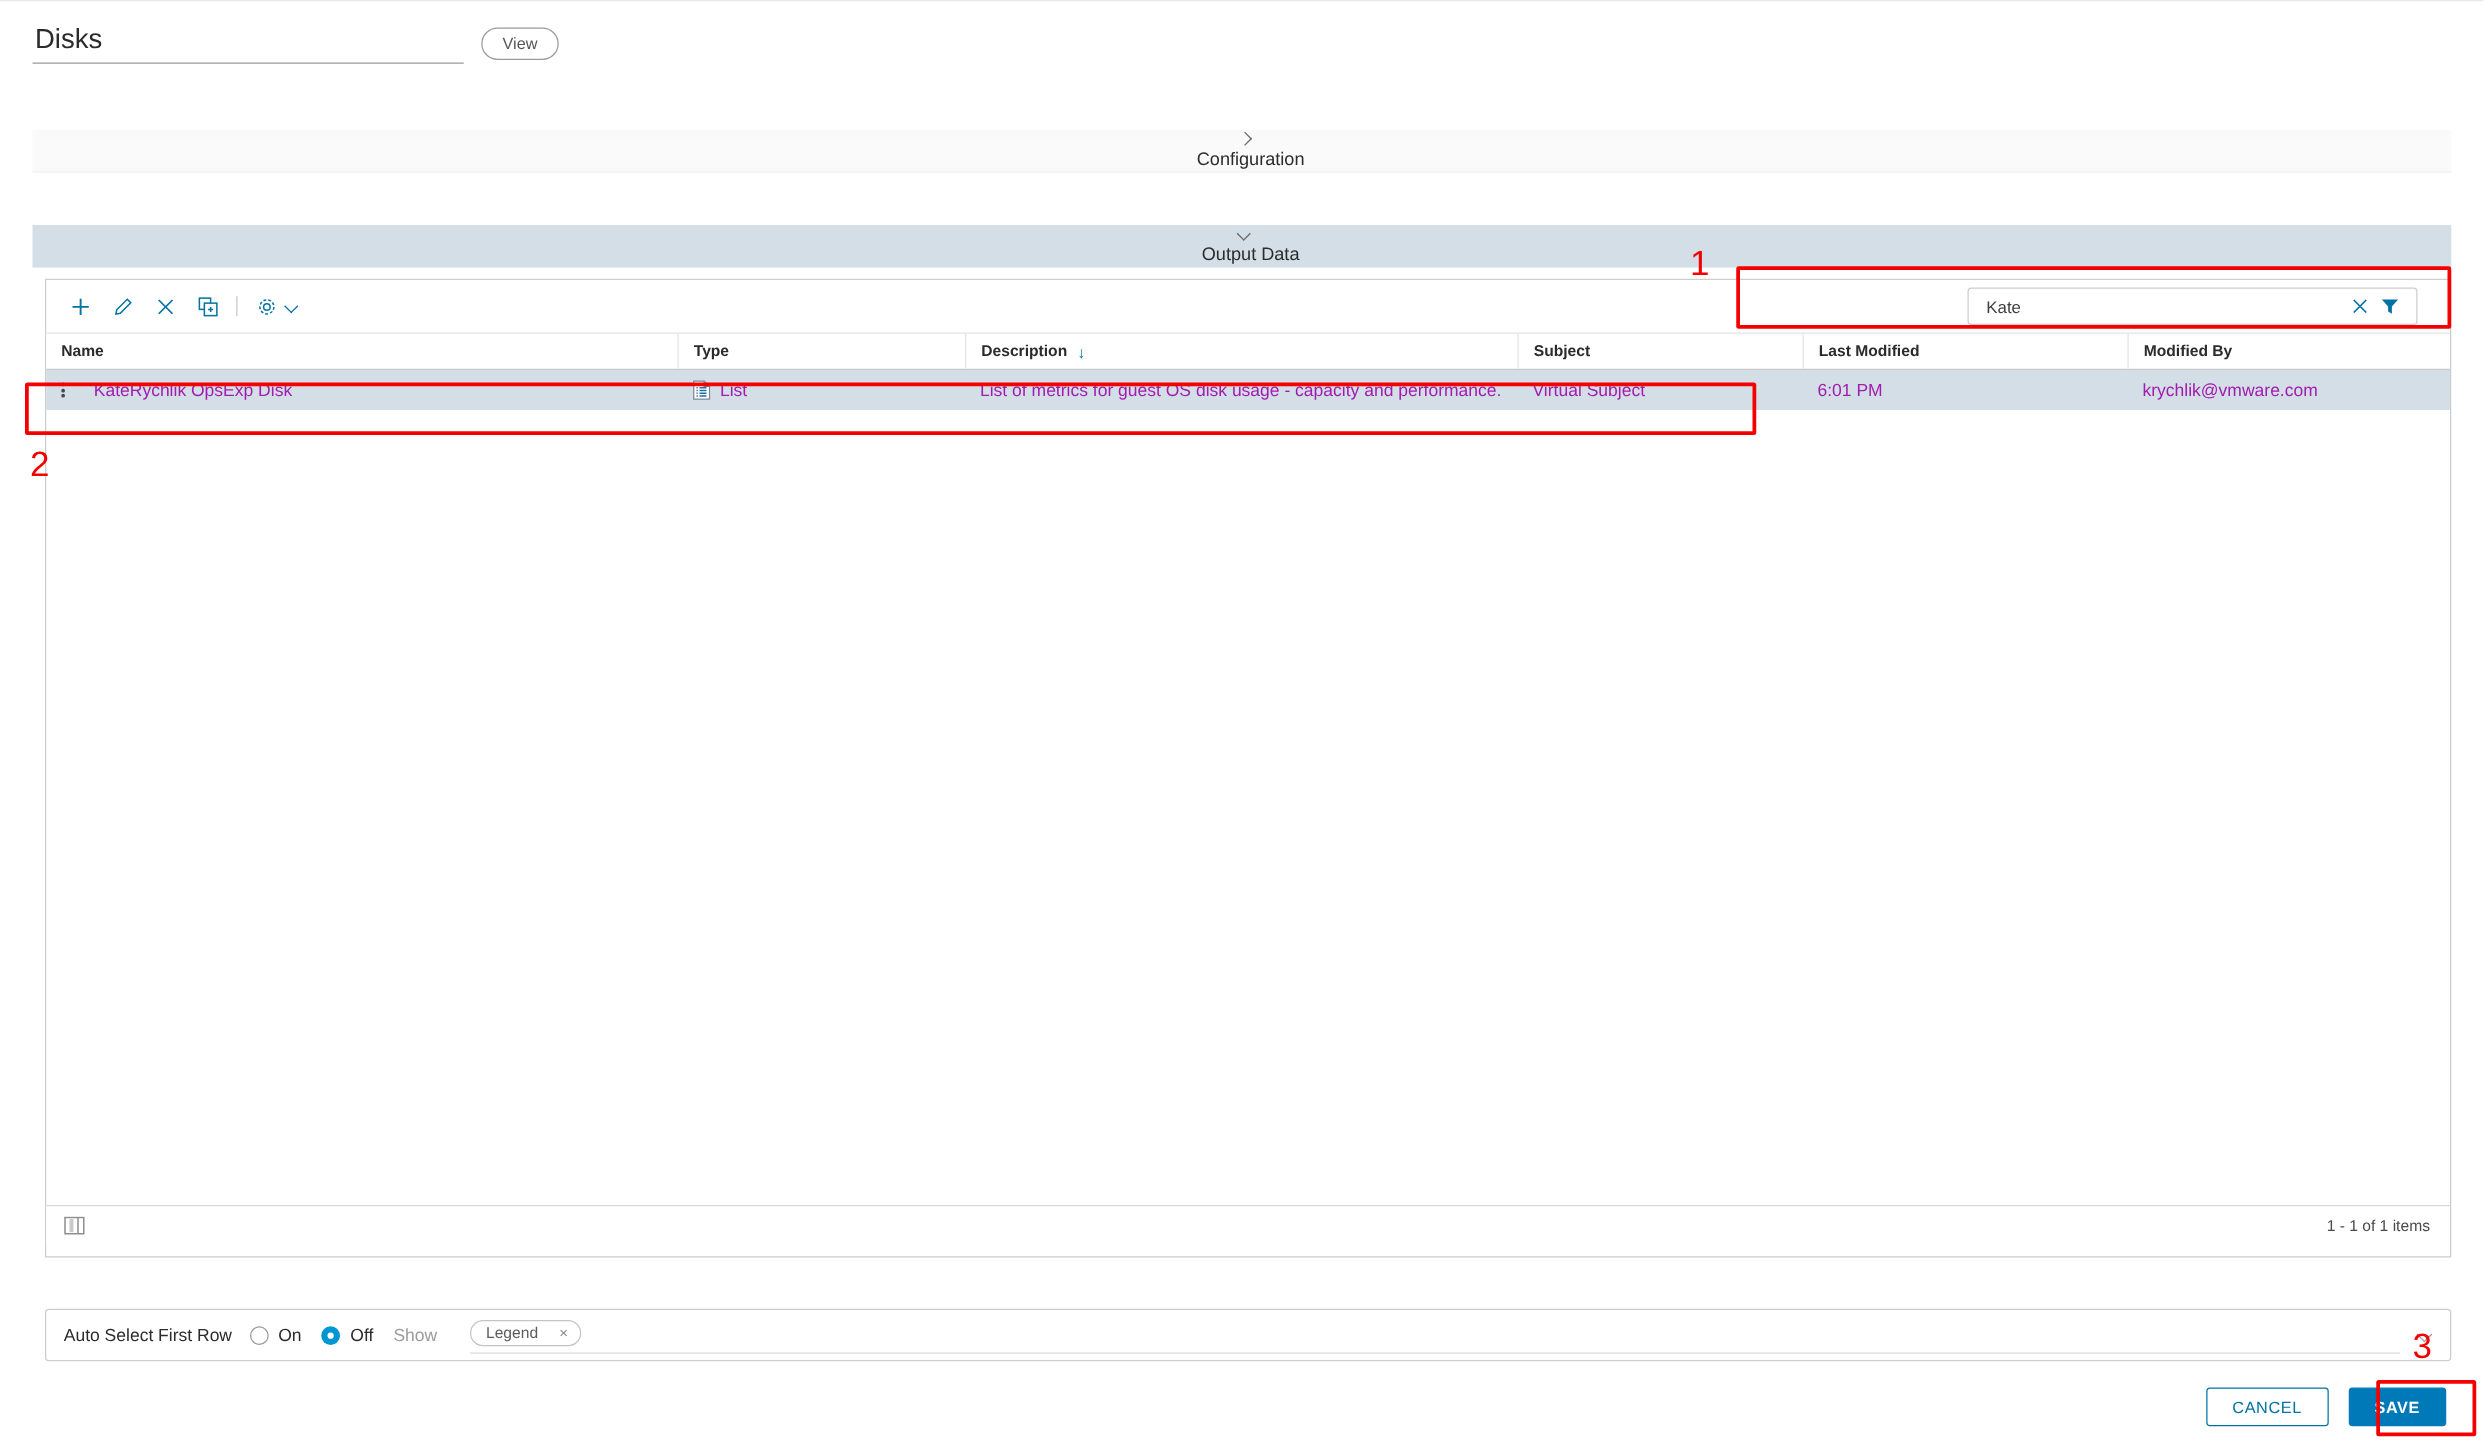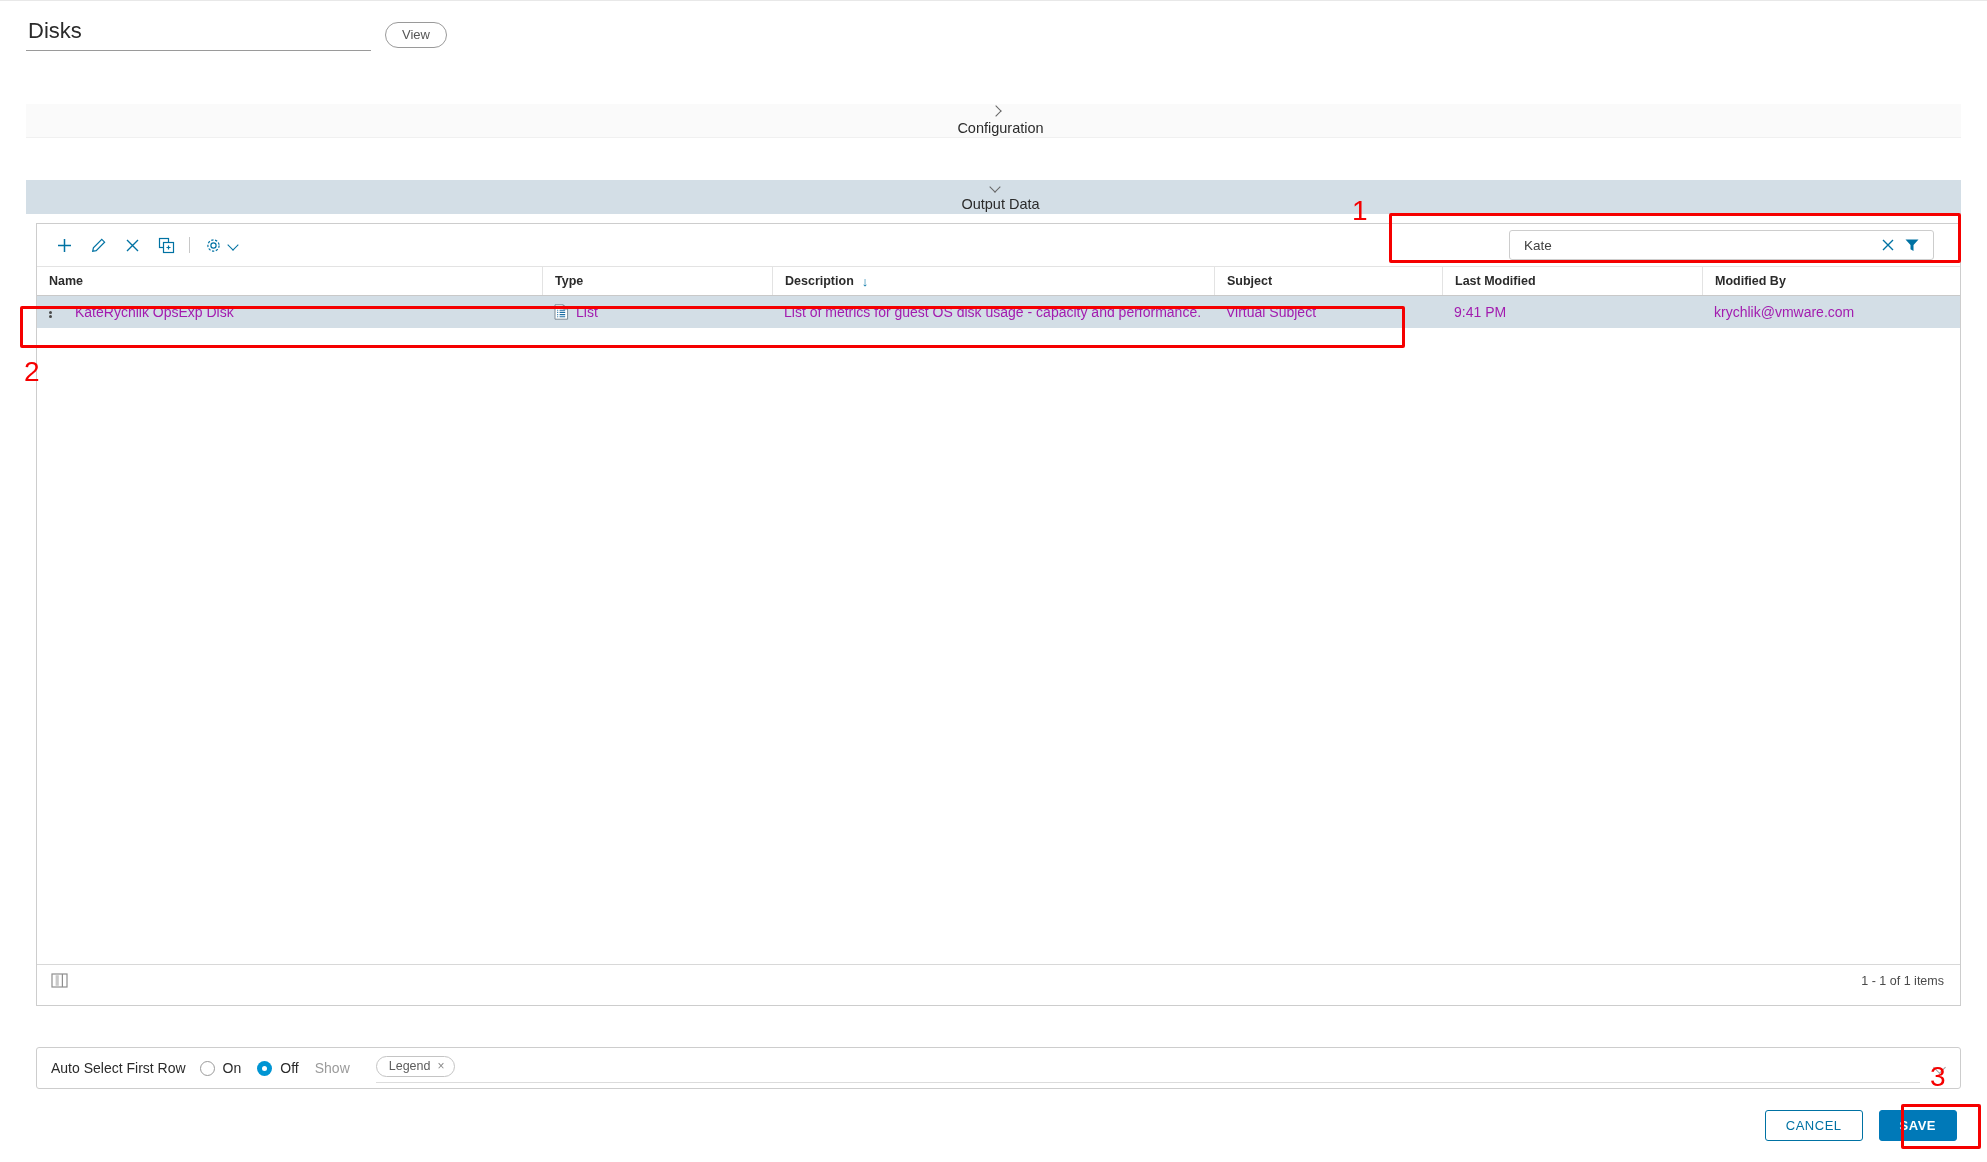--- a/index.html
+++ b/index.html
@@ -78,21 +78,21 @@
   .tb-caret::before {
     content: ""; position: absolute; left: 2px; top: 3px;
     width: 7px; height: 7px;
     border-right: 1.5px solid #0072a3; border-bottom: 1.5px solid #0072a3;
     transform: rotate(45deg);
   }
 
   
   .search-wrap {
     position: absolute; right: 26px; top: 6px;
-    width: 425px; height: 30px;
+    width: 360px; height: 30px;
     border: 1px solid #cdcdcd; border-radius: 3px;
     display: flex; align-items: center; padding: 0 8px 0 12px;
     background: #fff;
   }
   .search-input {
     flex: 1; border: none; outline: none; font-size: 13.5px;
     color: #3f3f3f; font-family: "Liberation Sans", sans-serif;
     background: transparent;
   }
   .search-clear {
@@ -169,21 +169,21 @@
   }
   .radio-txt { font-size: 14px; color: #2b2b2b; }
   .show-label { font-size: 14px; color: #9b9b9b; margin-right: 26px; }
   .chips-area {
     flex: 1; display: flex; align-items: center;
     border-bottom: 1px solid #dcdcdc; height: 30px; padding-bottom: 2px;
   }
   .chip {
     border: 1px solid #c4c4c4; border-radius: 13px;
     padding: 2px 10px 3px 12px; font-size: 12.5px; color: #5c5c5c;
-    display: inline-flex; align-items: center; gap: 7px;
+    display: inline-flex; align-items: center; gap: 17px;
     background: #fff; cursor: pointer;
   }
   .chip .x { color: #8a8a8a; font-size: 12px; }
   .opts-caret {
     width: 20px; height: 20px; position: relative;
     margin-left: 10px; cursor: pointer; flex: none;
   }
   .opts-caret::before {
     content: ""; position: absolute; left: 5px; top: 5px;
     width: 8px; height: 8px;
@@ -321,21 +321,21 @@
             <svg width="15" height="16" viewBox="0 0 15 16">
               <path d="M1 .8h8.4L13.6 5v10.2H1z" fill="#fff" stroke="#7b8a96" stroke-width="1"></path>
               <path d="M9.3 1v4h4.2" fill="none" stroke="#7b8a96" stroke-width="1"></path>
               <path d="M3.2 6.2h1M5.6 6.2h5.6M3.2 8.4h1M5.6 8.4h5.6M3.2 10.6h1M5.6 10.6h5.6M3.2 12.8h1M5.6 12.8h5.6" stroke="#1c6ea4" stroke-width="1.1"></path>
             </svg>
           </span>
           <span>List</span>
         </div>
         <div class="cell" style="width:442px">List of metrics for guest OS disk usage - capacity and performance.</div>
         <div class="cell" style="width:228px">Virtual Subject</div>
-        <div class="cell" style="width:260px">9:41 PM</div>
+        <div class="cell" style="width:260px">6:01 PM</div>
         <div class="cell" style="flex:1">krychlik@vmware.com</div>
       </div>
 
       <div class="grid-foot">
         <span class="col-picker">
           <svg width="17" height="15" viewBox="0 0 17 15">
             <rect x="1" y="1" width="15" height="13" fill="#fff" stroke="#8e8e8e" stroke-width="1.2"></rect>
             <rect x="4.6" y="2.2" width="3.2" height="10.6" fill="#c9c9c9"></rect>
             <path d="M11.4 1v13" stroke="#8e8e8e" stroke-width="1.2"></path>
           </svg>

